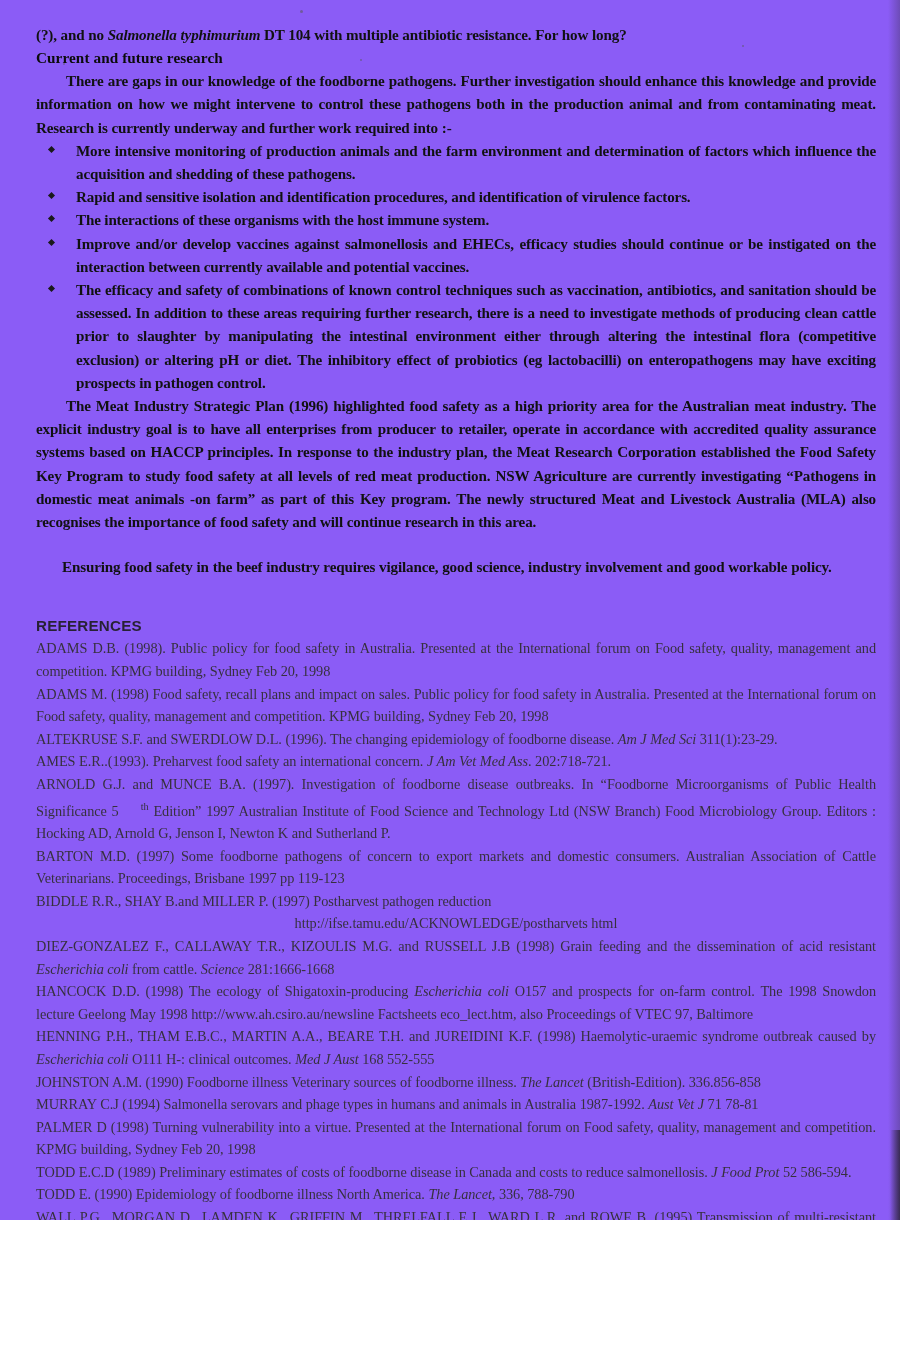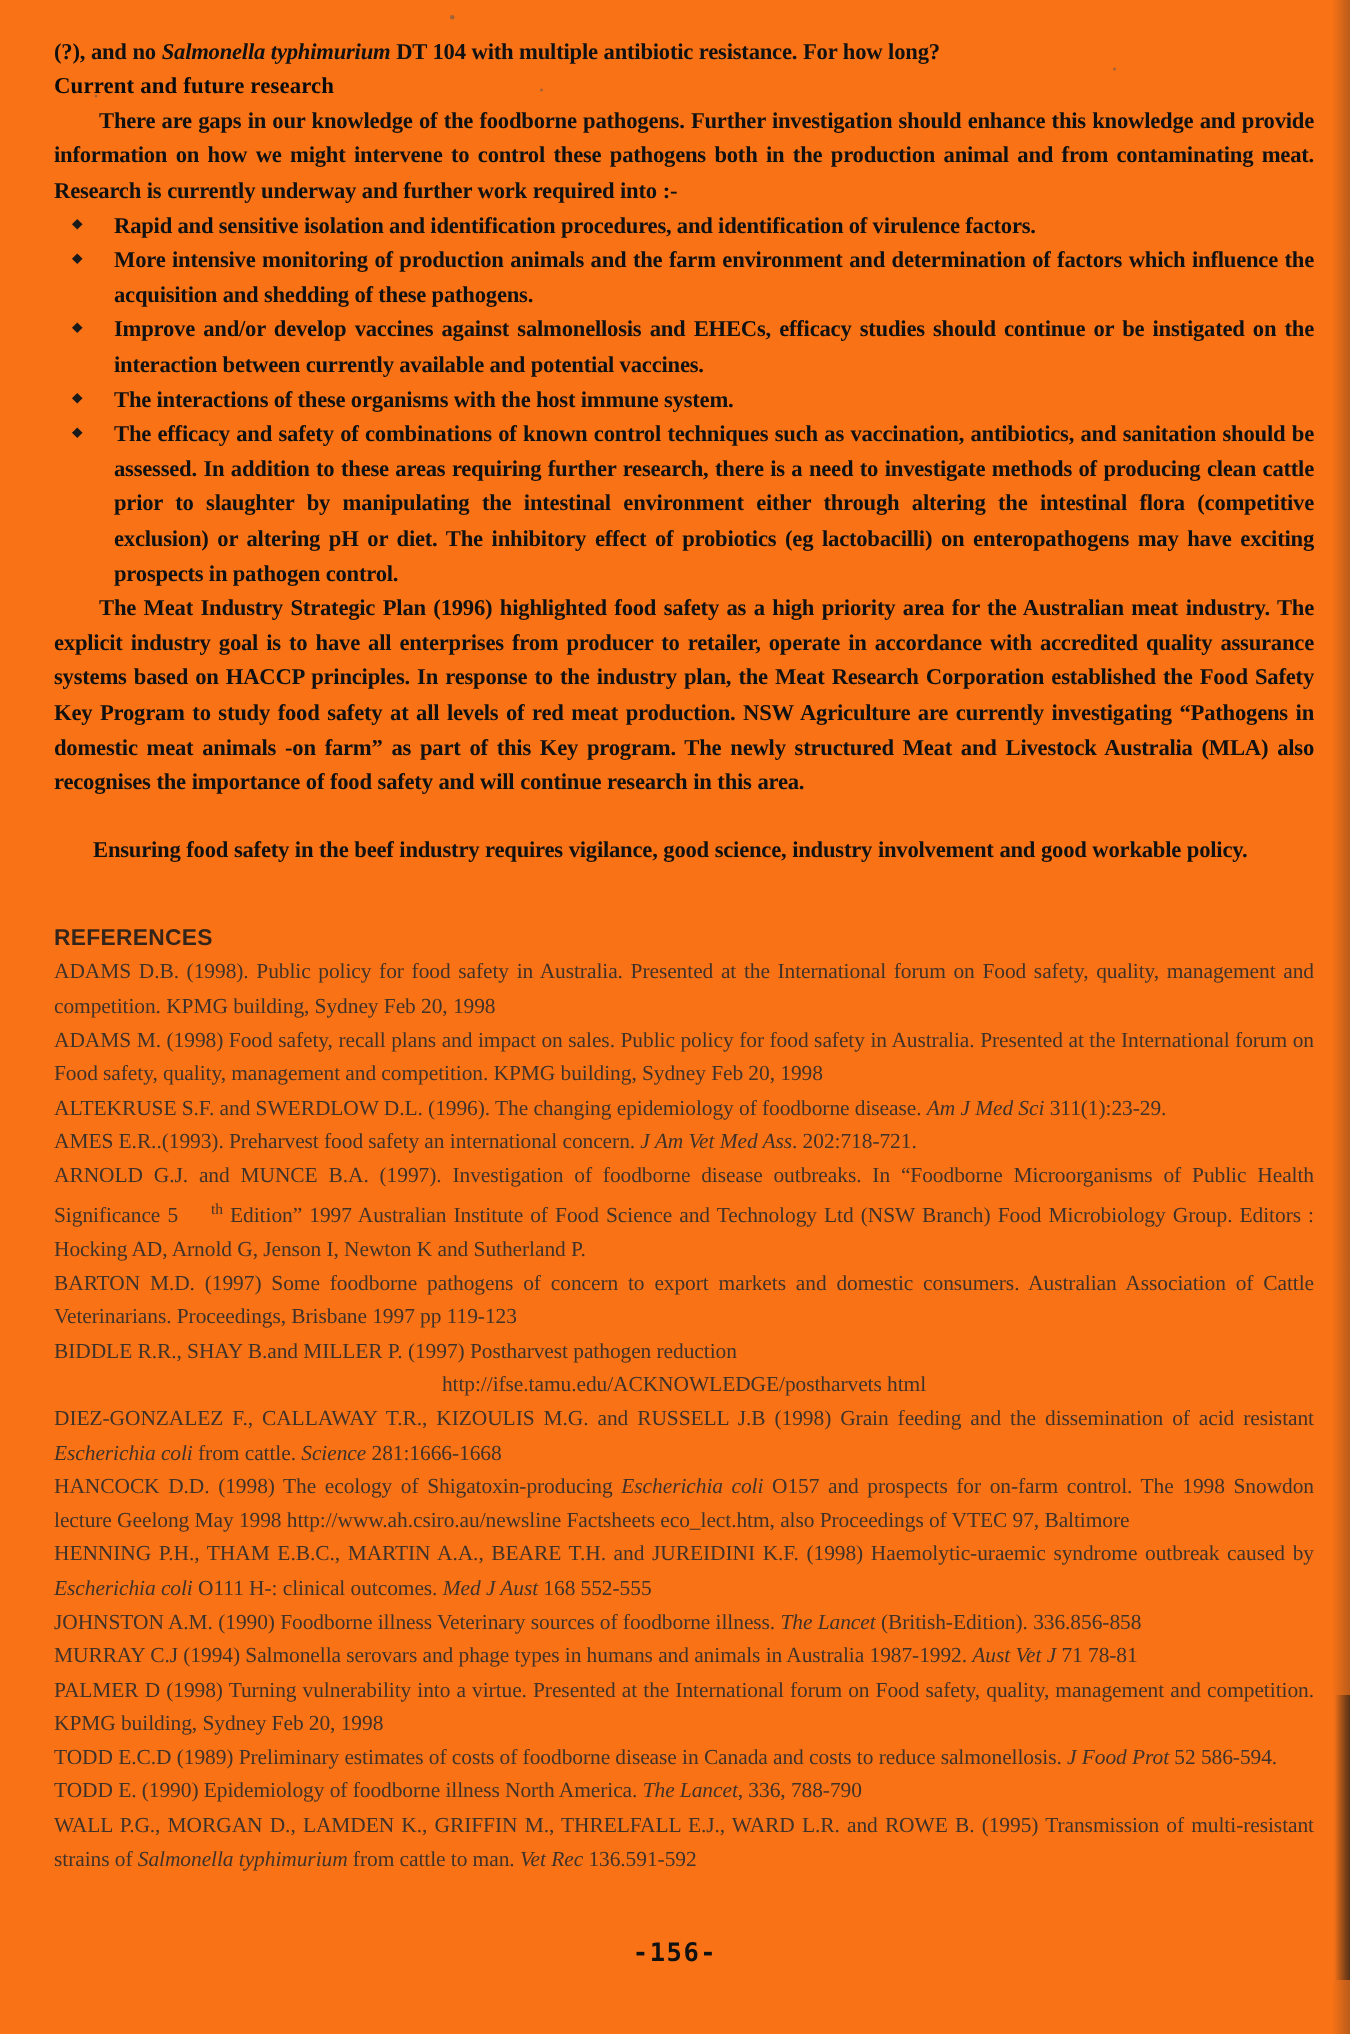--- a/index.html
+++ b/index.html
@@ -8,22 +8,22 @@
     padding: 0;
     background: #ffffff;
   }
   body {
     font-family: "Liberation Serif", serif;
     color: #0b0b0b;
   }
   .page {
     position: relative;
     width: 900px;
-    height: 1356px;
-    background: #f97316;
+    height: 1220px;
+    background: #8b5cf6;
     overflow: hidden;
     box-sizing: border-box;
   }
   
   .scan-edge-right {
     position: absolute;
     top: 0;
     right: 0;
     width: 12px;
     height: 100%;
@@ -176,24 +176,24 @@
 
   <div class="content">
 
     <p class="body-text lead-line"><span>(?), and no </span><span class="it">Salmonella typhimurium</span><span> DT 104 with multiple antibiotic resistance. </span><span class="bolder">For how long?</span></p>
 
     <h2 class="section-heading">Current and future research</h2>
 
     <p class="body-text indent-para">There are gaps in our knowledge of the foodborne pathogens. Further investigation should enhance this knowledge and provide information on how we might intervene to control these pathogens both in the production animal and from contaminating meat. Research is currently underway and further work required into :-</p>
 
     <ul class="bullets">
+      <li><span class="marker"></span><span>More intensive monitoring of production animals and the farm environment and determination of factors which influence the acquisition and shedding of these pathogens.</span></li>
       <li><span class="marker"></span><span>Rapid and sensitive isolation and identification procedures, and identification of virulence factors.</span></li>
-      <li><span class="marker"></span><span>More intensive monitoring of production animals and the farm environment and determination of factors which influence the acquisition and shedding of these pathogens.</span></li>
+      <li><span class="marker"></span><span>The interactions of these organisms with the host immune system.</span></li>
       <li><span class="marker"></span><span>Improve and/or develop vaccines against salmonellosis and EHECs, efficacy studies should continue or be instigated on the interaction between currently available and potential vaccines.</span></li>
-      <li><span class="marker"></span><span>The interactions of these organisms with the host immune system.</span></li>
       <li><span class="marker"></span><span>The efficacy and safety of combinations of known control techniques such as vaccination, antibiotics, and sanitation should be assessed. In addition to these areas requiring further research, there is a need to investigate methods of producing clean cattle prior to slaughter by manipulating the intestinal environment either through altering the intestinal flora (competitive exclusion) or altering pH or diet. The inhibitory effect of probiotics (eg lactobacilli) on enteropathogens may have exciting prospects in pathogen control.</span></li>
     </ul>
 
     <p class="body-text indent-para">The Meat Industry Strategic Plan (1996) highlighted food safety as a high priority area for the Australian meat industry. The explicit industry goal is to have all enterprises from producer to retailer, operate in accordance with accredited quality assurance systems based on HACCP principles. In response to the industry plan, the Meat Research Corporation established the Food Safety Key Program to study food safety at all levels of red meat production. NSW Agriculture are currently investigating “Pathogens in domestic meat animals -on farm” as part of this Key program. The newly structured Meat and Livestock Australia (MLA) also recognises the importance of food safety and will continue research in this area.</p>
 
     <p class="body-text closing-statement">Ensuring food safety in the beef industry requires vigilance, good science, industry involvement and good workable policy.</p>
 
     <h2 class="references-heading">REFERENCES</h2>
 
     <ul class="reference-list" id="reference-list">

